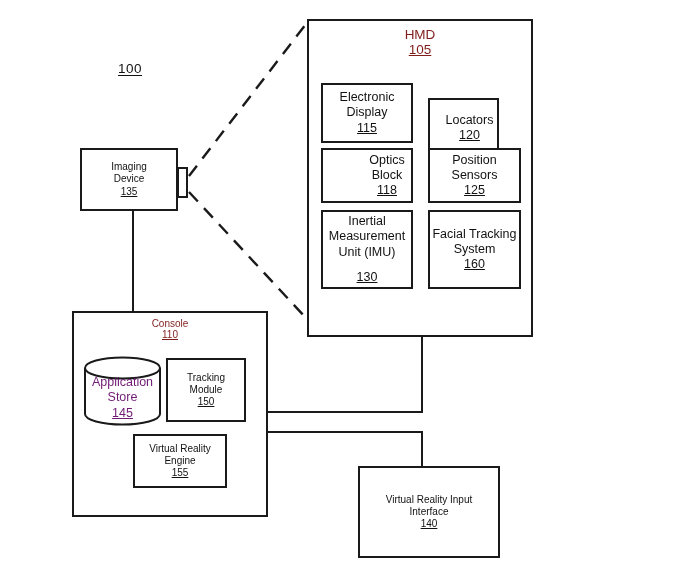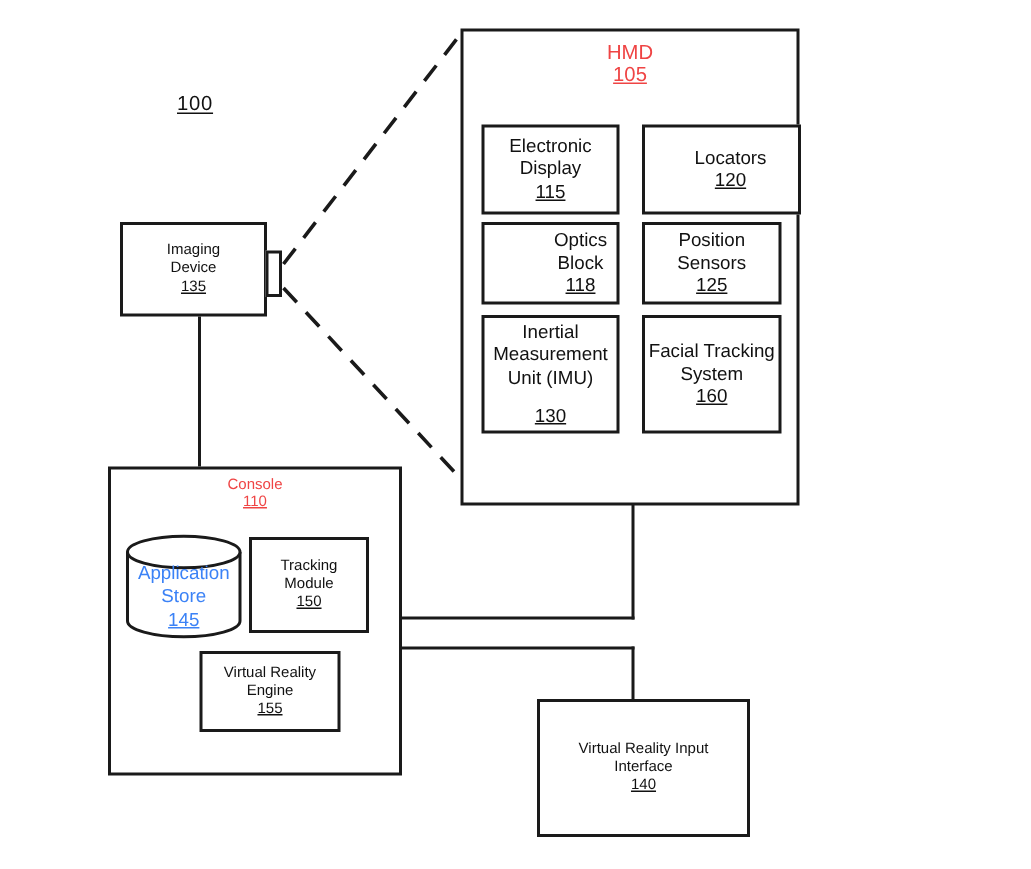--- a/index.html
+++ b/index.html
@@ -66,21 +66,21 @@
     text-underline-offset: 2px;
     letter-spacing: .5px;
   }
 
   
   .hmd-head {
     position: absolute;
     left: 0;
     right: 0;
     text-align: center;
-    color: #ef4444;
+    color: #7f1d1d;
   }
 
   
   .line {
     position: absolute;
     background: #1a1a1a;
   }
   .line.h { height: 2px; }
   .line.v { width: 2px; }
 
@@ -103,21 +103,21 @@
 
   
   .cyl {
     position: absolute;
   }
   .cyl svg { display: block; }
   .cyl .cyl-text {
     position: absolute;
     left: 0; right: 0;
     text-align: center;
-    color: #3b82f6;
+    color: #701a75;
     font-size: 12.5px;
     line-height: 1.22;
   }
 </style>
 </head>
 <body>
 
 <div id="canvas">
 
   <div class="fig-num t-fig" style="left:118px; top:61px;">100</div>
@@ -133,21 +133,21 @@
     <span class="lbl">HMD</span>
     <span class="num">105</span>
   </div>
 
   <div class="box inner-box t-inner" style="left:321px; top:83px; width:92px; height:60px;">
     <span class="lbl">Electronic
 Display</span>
     <span class="num">115</span>
   </div>
 
-  <div class="box inner-box t-inner" style="left:428px; top:83px; width:106px; height:60px;padding-left:12px;">
+  <div class="box inner-box t-inner" style="left:428px; top:98px; width:71px; height:60px;padding-left:12px;">
     <span class="lbl">Locators</span>
     <span class="num">120</span>
   </div>
 
   <div class="box inner-box t-inner" style="left:321px; top:148px; width:92px; height:55px;padding-left:40px;">
     <span class="lbl">Optics Block</span>
     <span class="num">118</span>
   </div>
 
   <div class="box inner-box t-inner" style="left:428px; top:148px; width:93px; height:55px;">

